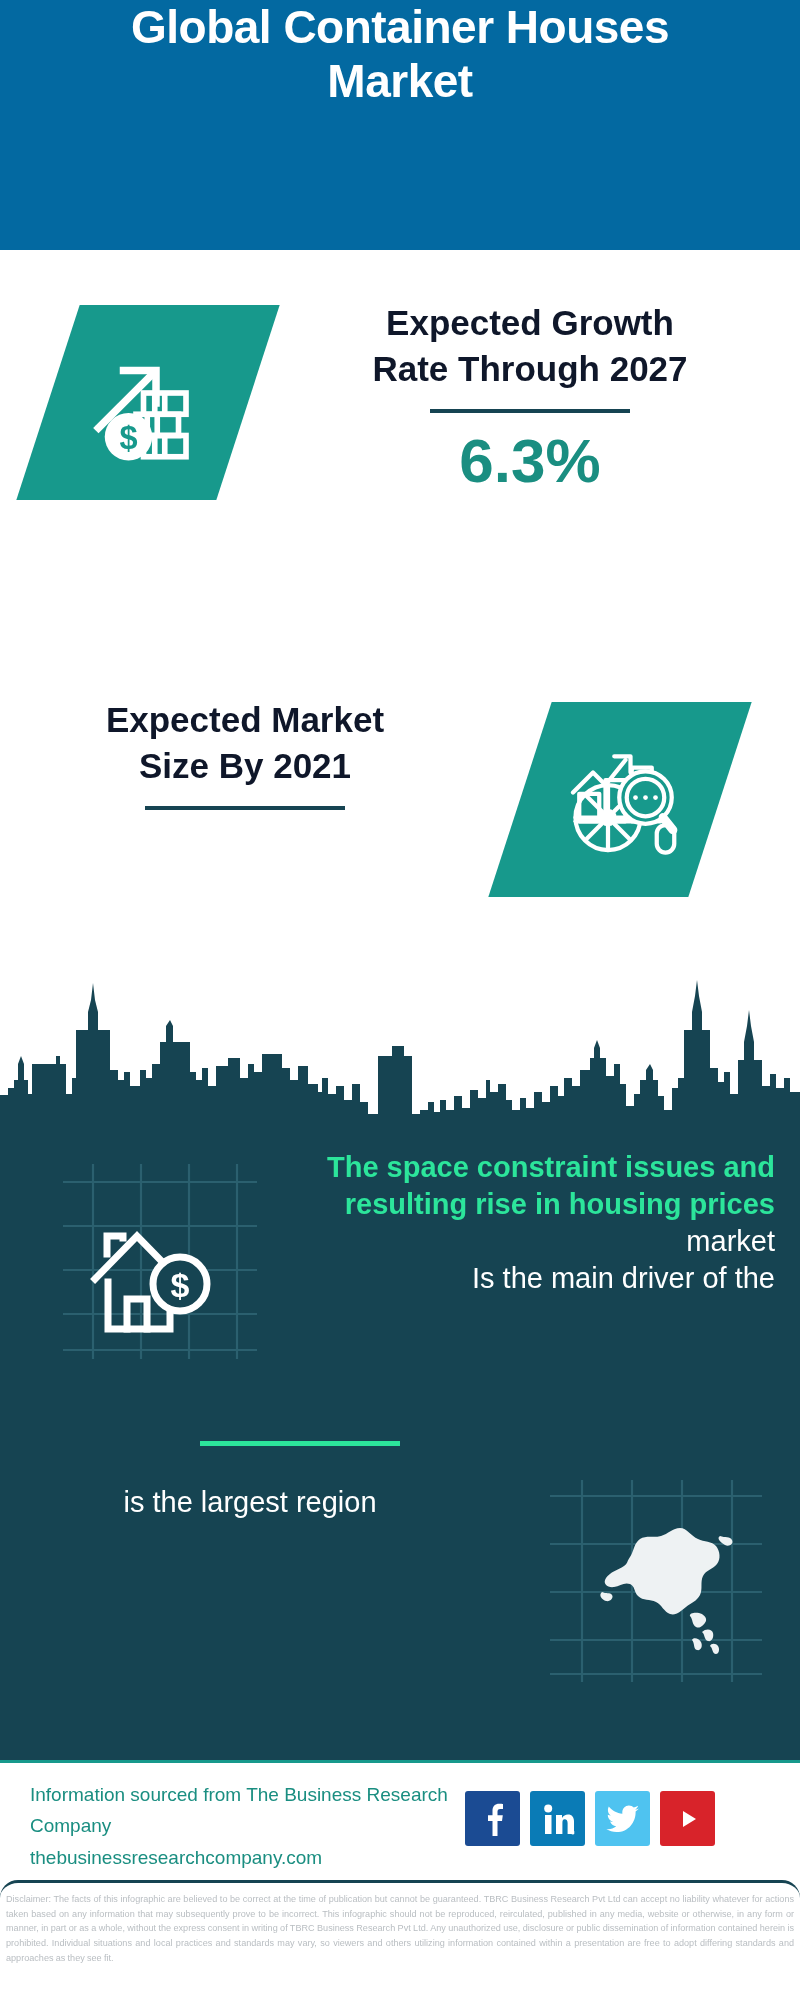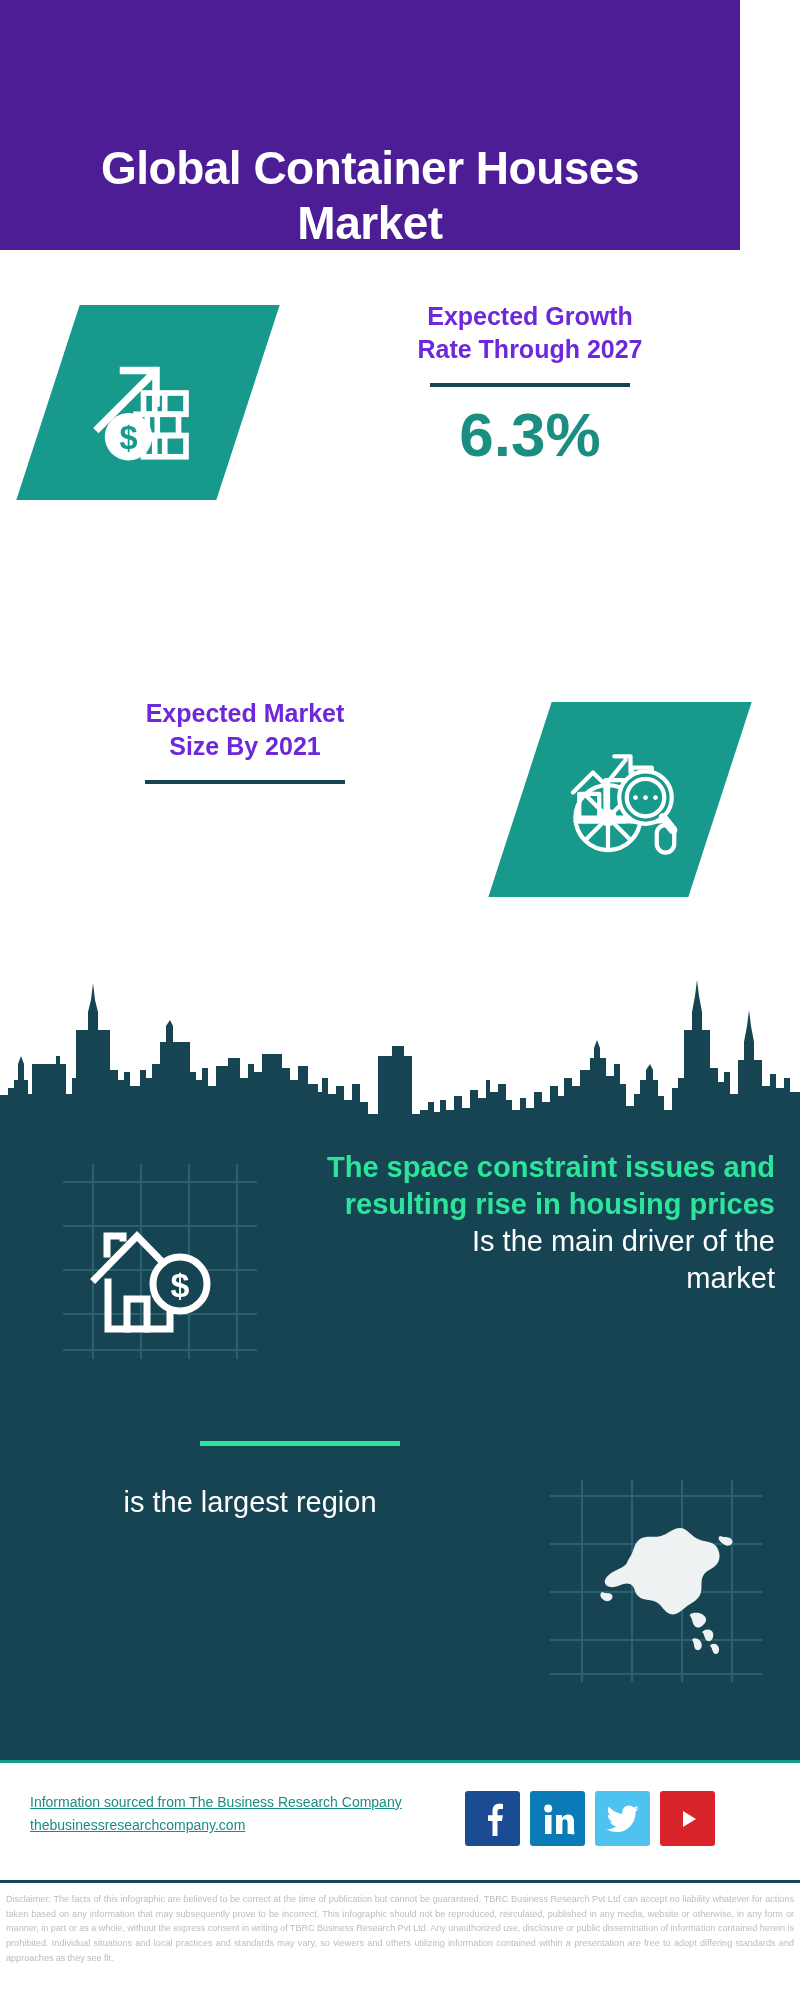--- a/index.html
+++ b/index.html
@@ -10,23 +10,23 @@
     background:#ffffff;
     width:800px;
     height:2000px;
     position:relative;
     overflow:hidden;
   }
   .page { width:800px; height:2000px; position:relative; background:#fff; }
 
   
   .header {
-    position:absolute; left:0; top:0; width:740px; height:250px;
-    background:#4c1d95;
-    display:flex; align-items:flex-end; justify-content:center;
+    position:absolute; left:0; top:0; width:800px; height:250px;
+    background:#0369a1;
+    display:flex; align-items:flex-start; justify-content:center;
   }
   .header-title {
     color:#ffffff;
     font-size:46px;
     font-weight:bold;
     line-height:1.18;
     text-align:center;
     letter-spacing:-0.5px;
     max-width:540px;
   }
@@ -44,21 +44,21 @@
     flex:none;
   }
   .para-badge > .glyph { transform:skewX(18deg); display:block; }
 
   .stat1 .badge-wrap { position:absolute; left:48px; top:55px; }
   .stat1 .text-wrap {
     position:absolute; left:330px; top:50px; width:400px;
     text-align:center;
   }
   .stat-label {
-    color:#6d28d9; font-size:25px; font-weight:bold; line-height:1.3;
+    color:#0f172a; font-size:35px; font-weight:bold; line-height:1.3;
   }
   .rule-dark {
     width:200px; height:4px; background:#164452;
     margin:18px auto 10px auto;
   }
   .stat-value {
     color:#1a8e81; font-size:62px; font-weight:bold; line-height:1.15;margin-top:12px;
   }
 
   
@@ -113,42 +113,43 @@
   }
 
   
   .source-bar {
     position:absolute; left:0; top:1760px; width:800px; height:120px;
     background:#ffffff;
     border-top:3px solid #17998c;
     display:flex; align-items:center;
   }
   .source-text {
-    position:absolute; left:30px; top:28px; width:420px;
-    color:#1a8e81; font-size:14px; line-height:1.65;text-decoration:underline;
+    position:absolute; left:30px; top:16px; width:420px;
+    color:#1a8e81; font-size:19px; line-height:1.65;
   }
   .socials {
     position:absolute; left:465px; top:28px;
     display:flex; gap:10px; align-items:center;
   }
   .social {
     width:55px; height:55px; border-radius:3px;
     display:flex; align-items:center; justify-content:center;
   }
   .s-fb { background:#1b4b93; }
   .s-li { background:#0a7bb6; }
   .s-tw { background:#4fc3f0; }
   .s-yt { background:#d8232a; }
 
   
   .disclaimer-wrap {
     position:absolute; left:0; top:1880px; width:800px; height:120px;
     background:#ffffff;
     border-top:3px solid #164452;
     padding:9px 6px 0 6px;
+    border-radius:18px;
   }
   .disclaimer {
     color:#b9bec2; font-size:9.1px; line-height:1.62;
     text-align:justify; word-spacing:-0.3px;
   }
 </style>
 </head>
 <body>
 
 <div class="page">
@@ -255,22 +256,22 @@
             <path d="M62 90 L62 72 L78 72 L78 74"></path>
             <path d="M63 118 L63 165 L125 165 L125 140"></path>
             <path d="M82 165 L82 135 L102 135 L102 165"></path>
           </g>
           <circle cx="135" cy="120" r="27" fill="#164452" stroke="#ffffff" stroke-width="7"></circle>
           <text x="135" y="133" font-family="Liberation Sans, sans-serif" font-size="34" font-weight="bold" fill="#ffffff" text-anchor="middle">$</text>
         </svg>
       </div>
       <div class="driver-text">
         <div class="accent-text">The space constraint issues and resulting rise in housing prices</div>
+        <div class="plain-text">market</div>
         <div class="plain-text">Is the main driver of the</div>
-        <div class="plain-text">market</div>
       </div>
       <div class="rule-green"></div>
     </div>
 
     <div class="region-row">
       <div class="region-text">
         <div class="plain-text">is the largest region</div>
       </div>
       <div class="region-icon">
         <svg width="230" height="210" viewBox="0 0 230 210">

